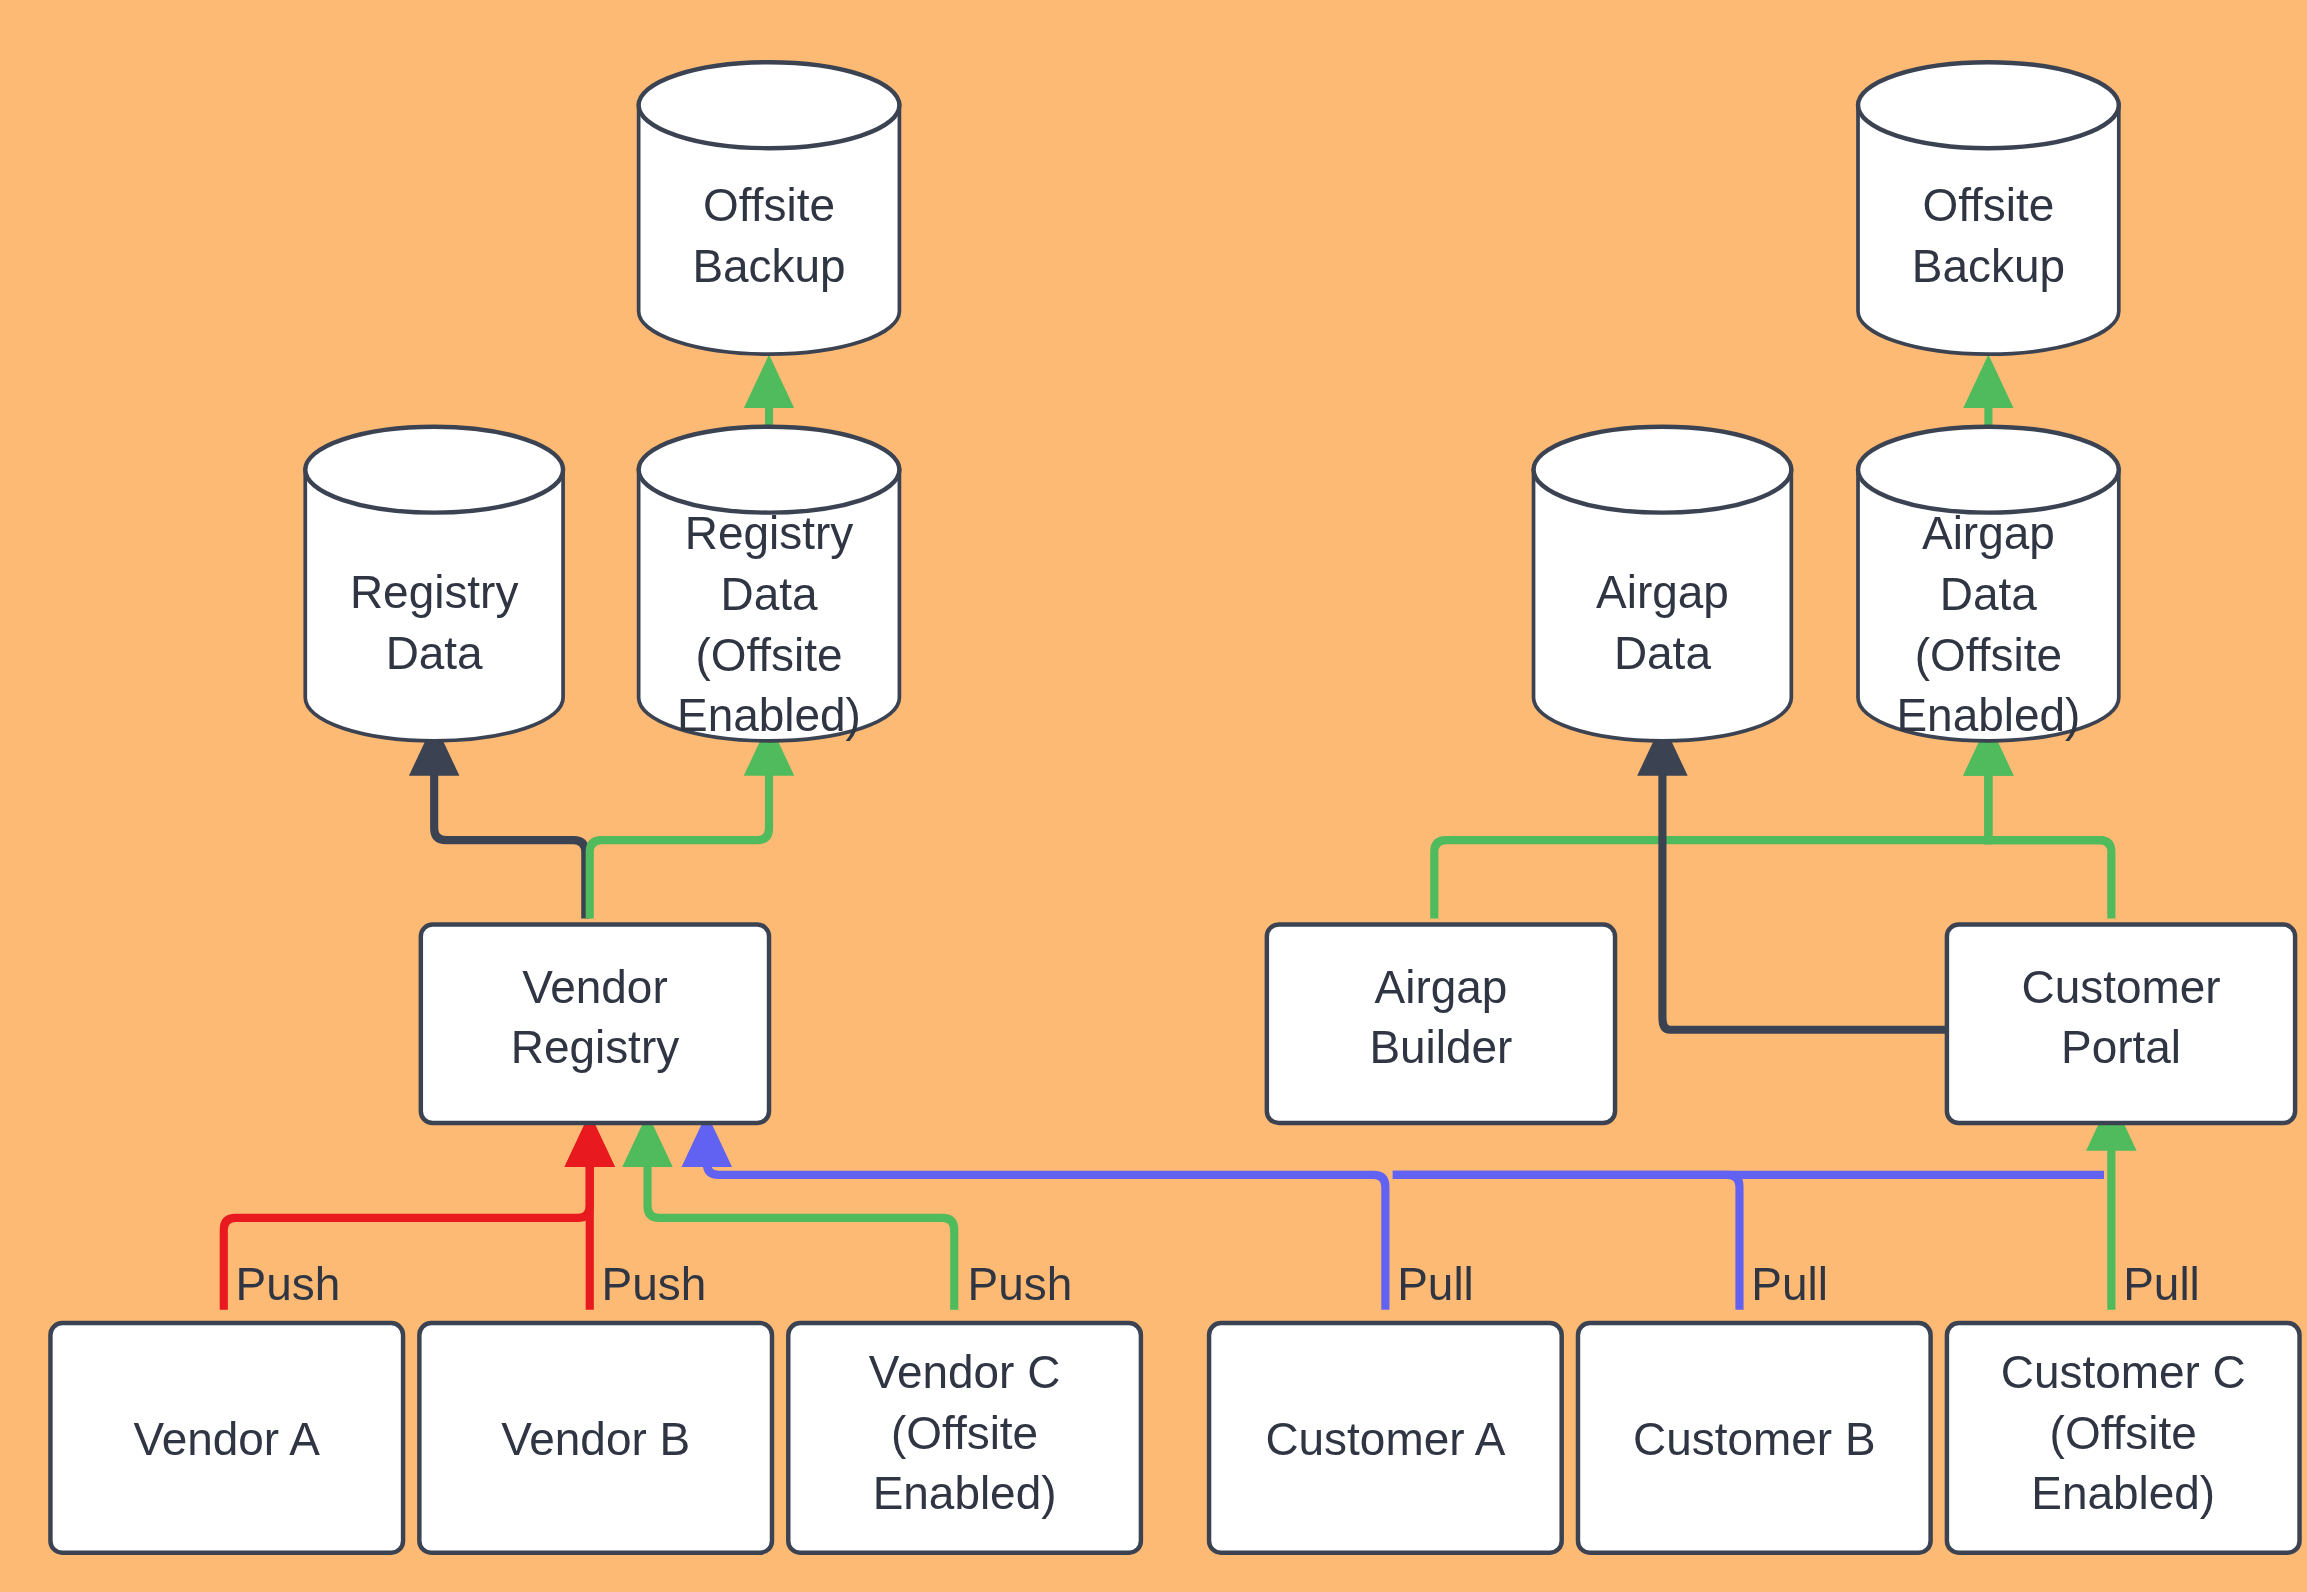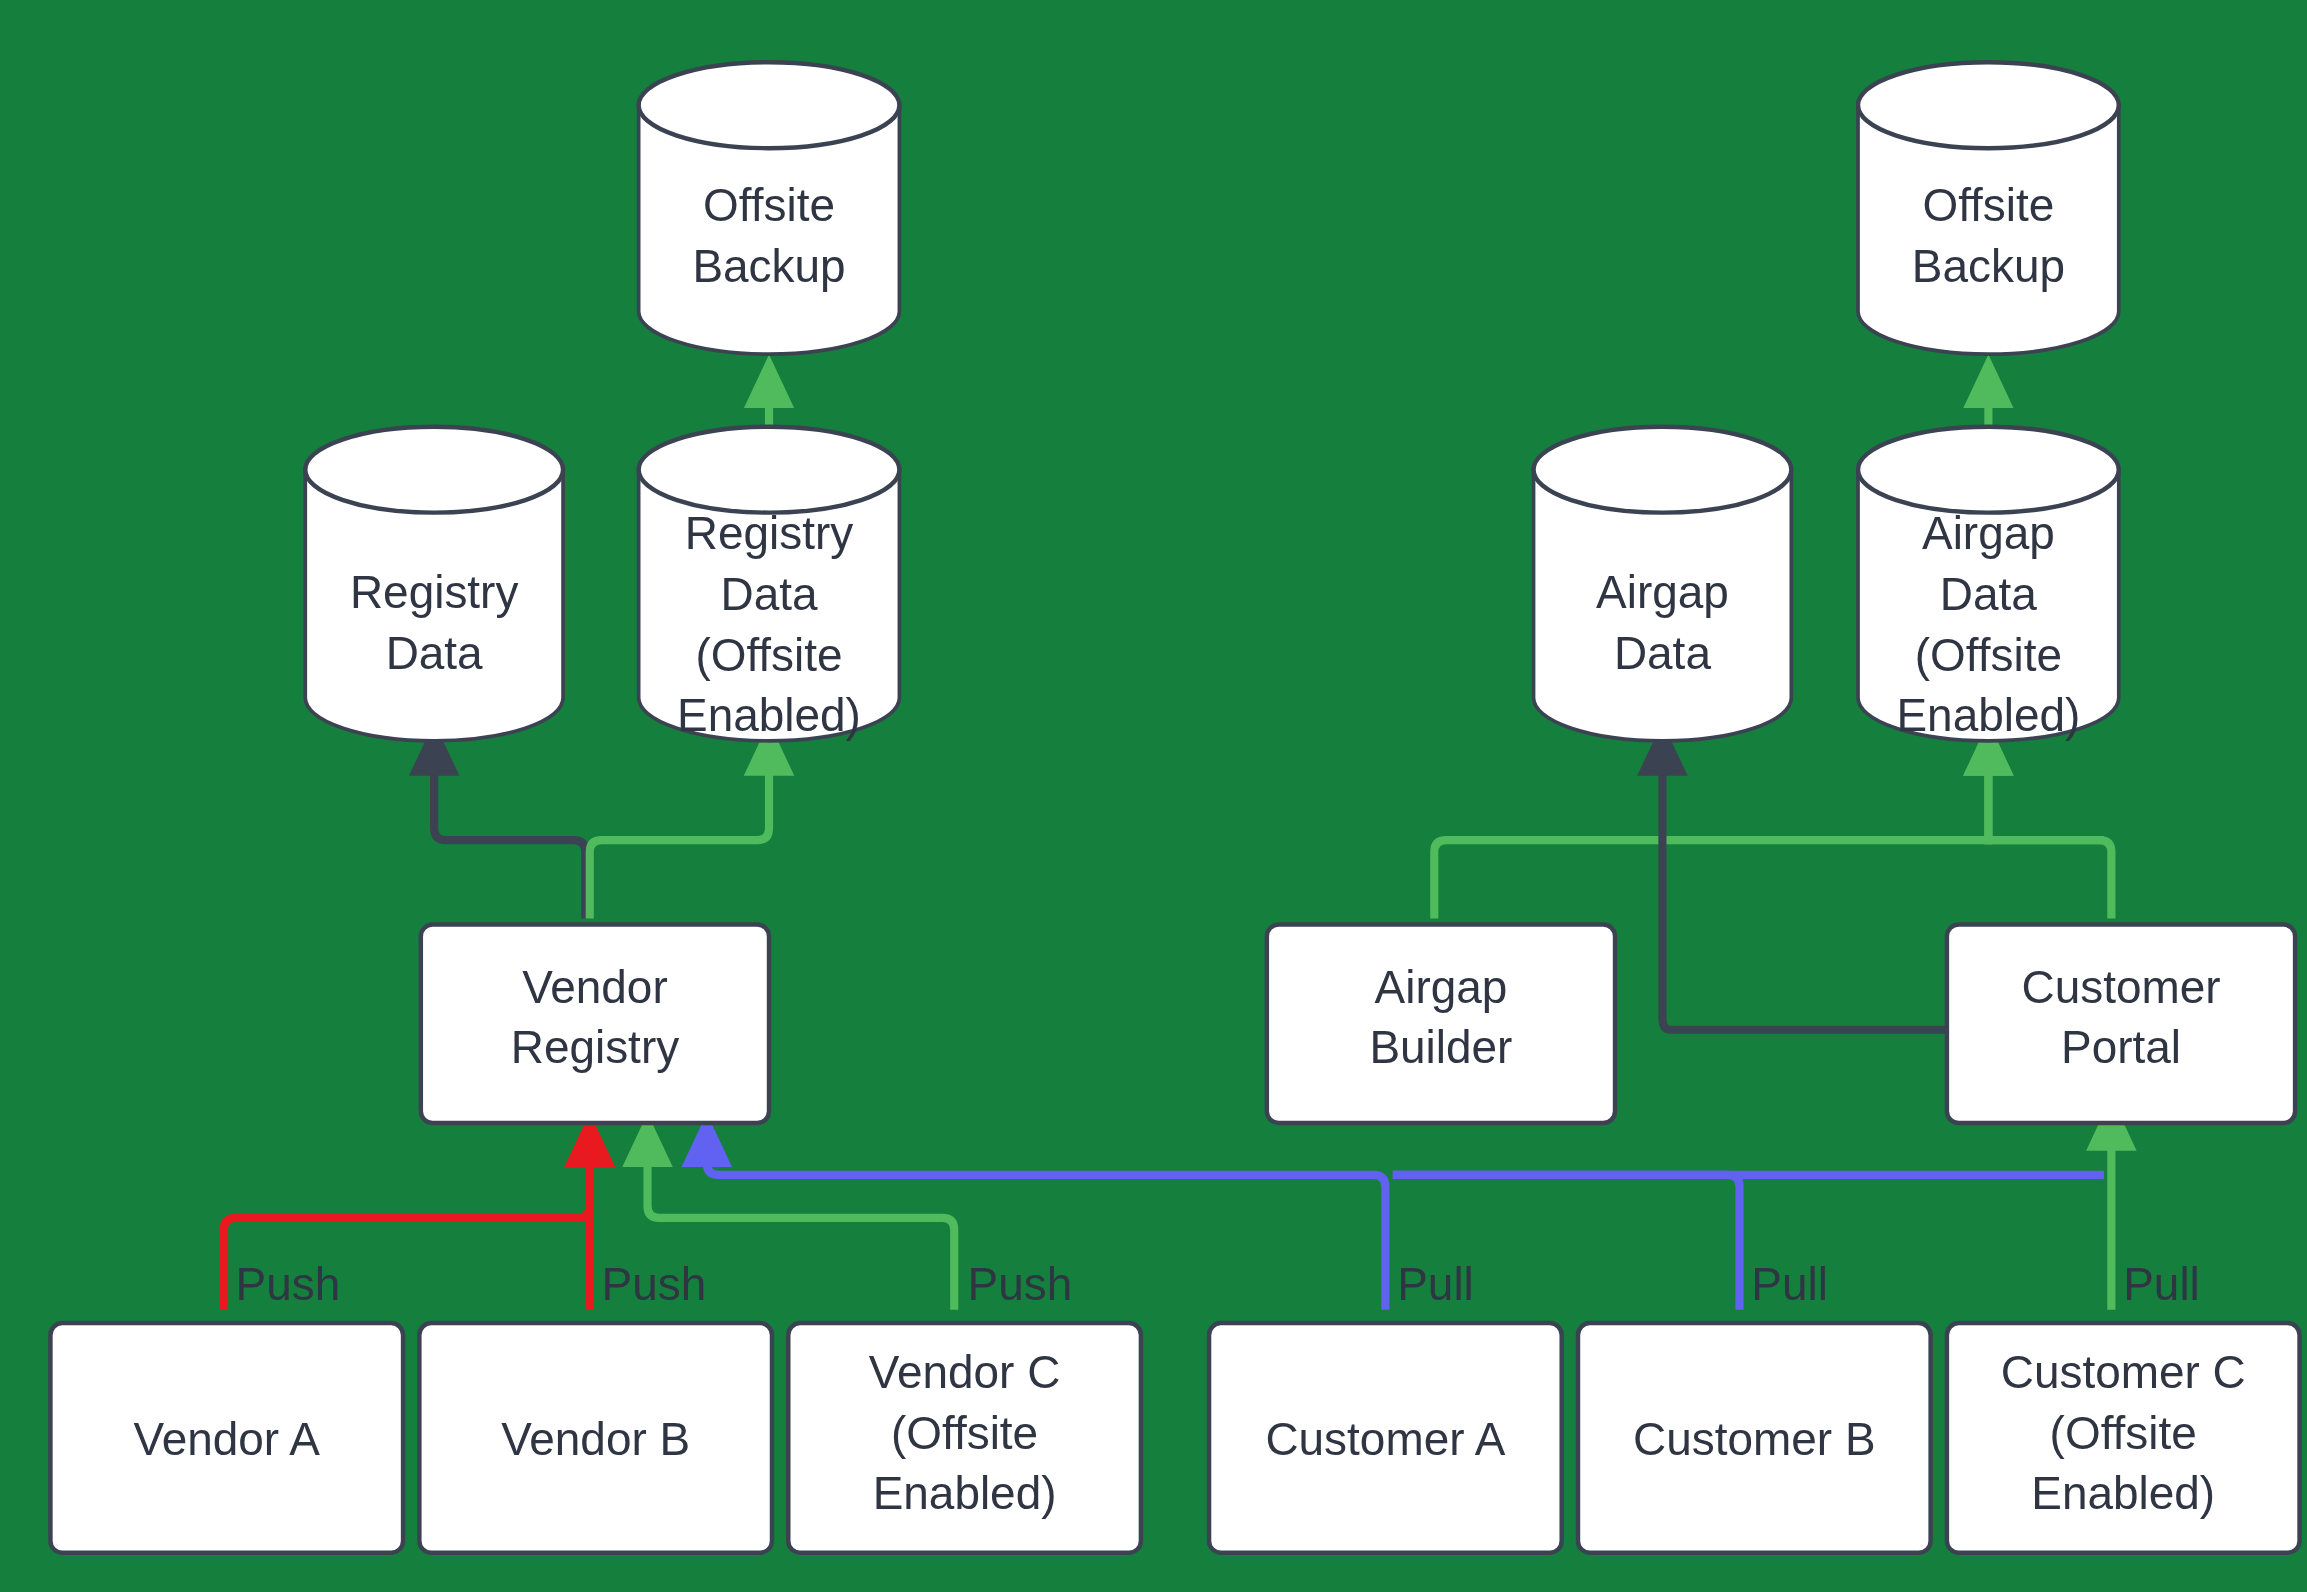--- a/index.html
+++ b/index.html
@@ -11,21 +11,21 @@
   body {
     width: 2307px;
     height: 1592px;
     font-family: "Liberation Sans", sans-serif;
     overflow: hidden;
   }
   #diagram-root {
     position: relative;
     width: 2307px;
     height: 1592px;
-    background: #15803d;
+    background: #fdba74;
     text-align: right;
   }
   svg.diagram {
     display: block;
     width: 2307px;
     height: 1592px;
   }
   .node-shape {
     fill: #ffffff;
     stroke: #3b4252;

